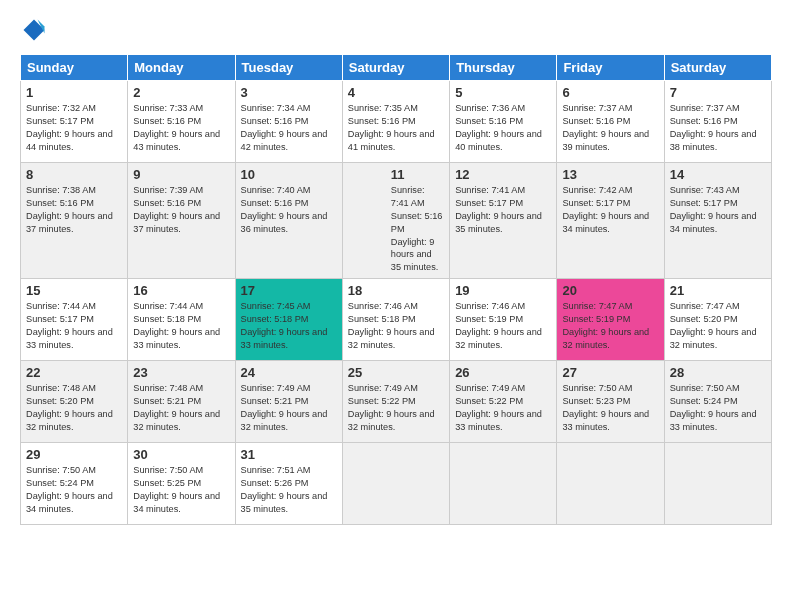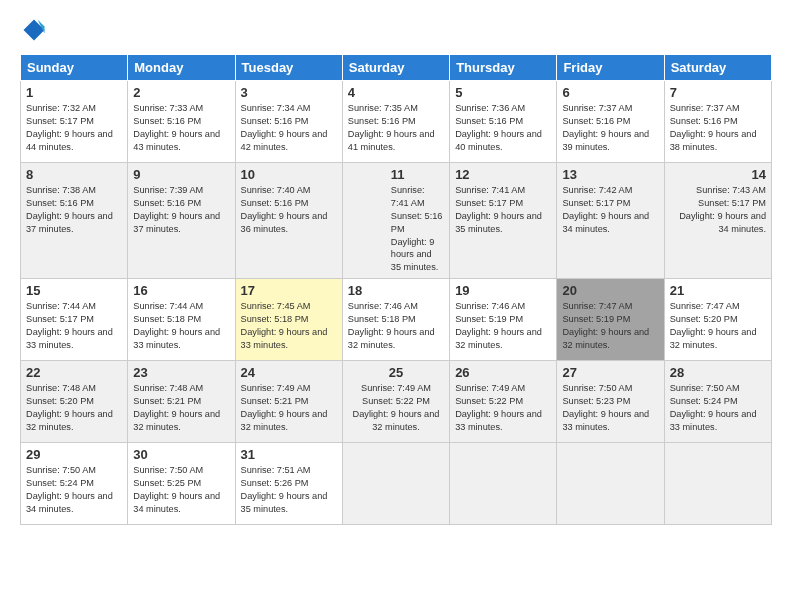--- a/index.html
+++ b/index.html
@@ -169,47 +169,47 @@
             <div class="day-info">Sunrise: 7:41 AM<br>Sunset: 5:16 PM<br>Daylight: 9 hours and 35 minutes.</div>
           </td>
           <td style="background: rgb(240, 240, 240);">
             <span class="day-num">12</span>
             <div class="day-info">Sunrise: 7:41 AM<br>Sunset: 5:17 PM<br>Daylight: 9 hours and 35 minutes.</div>
           </td>
           <td style="background: rgb(240, 240, 240);">
             <span class="day-num">13</span>
             <div class="day-info">Sunrise: 7:42 AM<br>Sunset: 5:17 PM<br>Daylight: 9 hours and 34 minutes.</div>
           </td>
-          <td style="background: rgb(240, 240, 240); text-align: right;">
+          <td style="background: rgb(240, 240, 240);">
             <span class="day-num">14</span>
             <div class="day-info">Sunrise: 7:43 AM<br>Sunset: 5:17 PM<br>Daylight: 9 hours and 34 minutes.</div>
           </td>
         </tr>
         <tr>
           <td style="background: rgb(255, 255, 255);">
             <span class="day-num">15</span>
             <div class="day-info">Sunrise: 7:44 AM<br>Sunset: 5:17 PM<br>Daylight: 9 hours and 33 minutes.</div>
           </td>
           <td style="background: rgb(255, 255, 255);">
             <span class="day-num">16</span>
             <div class="day-info">Sunrise: 7:44 AM<br>Sunset: 5:18 PM<br>Daylight: 9 hours and 33 minutes.</div>
           </td>
-          <td style="background: #fef9c3;">
+          <td style="background: #14b8a6;">
             <span class="day-num">17</span>
             <div class="day-info">Sunrise: 7:45 AM<br>Sunset: 5:18 PM<br>Daylight: 9 hours and 33 minutes.</div>
           </td>
           <td style="background: rgb(255, 255, 255);">
             <span class="day-num">18</span>
             <div class="day-info">Sunrise: 7:46 AM<br>Sunset: 5:18 PM<br>Daylight: 9 hours and 32 minutes.</div>
           </td>
           <td style="background: rgb(255, 255, 255);">
             <span class="day-num">19</span>
             <div class="day-info">Sunrise: 7:46 AM<br>Sunset: 5:19 PM<br>Daylight: 9 hours and 32 minutes.</div>
           </td>
-          <td style="background: #a3a3a3;">
+          <td style="background: #ec4899;">
             <span class="day-num">20</span>
             <div class="day-info">Sunrise: 7:47 AM<br>Sunset: 5:19 PM<br>Daylight: 9 hours and 32 minutes.</div>
           </td>
           <td style="background: rgb(255, 255, 255);">
             <span class="day-num">21</span>
             <div class="day-info">Sunrise: 7:47 AM<br>Sunset: 5:20 PM<br>Daylight: 9 hours and 32 minutes.</div>
           </td>
         </tr>
         <tr>
           <td style="background: rgb(240, 240, 240);">
@@ -217,21 +217,21 @@
             <div class="day-info">Sunrise: 7:48 AM<br>Sunset: 5:20 PM<br>Daylight: 9 hours and 32 minutes.</div>
           </td>
           <td style="background: rgb(240, 240, 240);">
             <span class="day-num">23</span>
             <div class="day-info">Sunrise: 7:48 AM<br>Sunset: 5:21 PM<br>Daylight: 9 hours and 32 minutes.</div>
           </td>
           <td style="background: rgb(240, 240, 240);">
             <span class="day-num">24</span>
             <div class="day-info">Sunrise: 7:49 AM<br>Sunset: 5:21 PM<br>Daylight: 9 hours and 32 minutes.</div>
           </td>
-          <td style="background: rgb(240, 240, 240); text-align: center;">
+          <td style="background: rgb(240, 240, 240);">
             <span class="day-num">25</span>
             <div class="day-info">Sunrise: 7:49 AM<br>Sunset: 5:22 PM<br>Daylight: 9 hours and 32 minutes.</div>
           </td>
           <td style="background: rgb(240, 240, 240);">
             <span class="day-num">26</span>
             <div class="day-info">Sunrise: 7:49 AM<br>Sunset: 5:22 PM<br>Daylight: 9 hours and 33 minutes.</div>
           </td>
           <td style="background: rgb(240, 240, 240); margin-left: 26px;">
             <span class="day-num">27</span>
             <div class="day-info">Sunrise: 7:50 AM<br>Sunset: 5:23 PM<br>Daylight: 9 hours and 33 minutes.</div>

